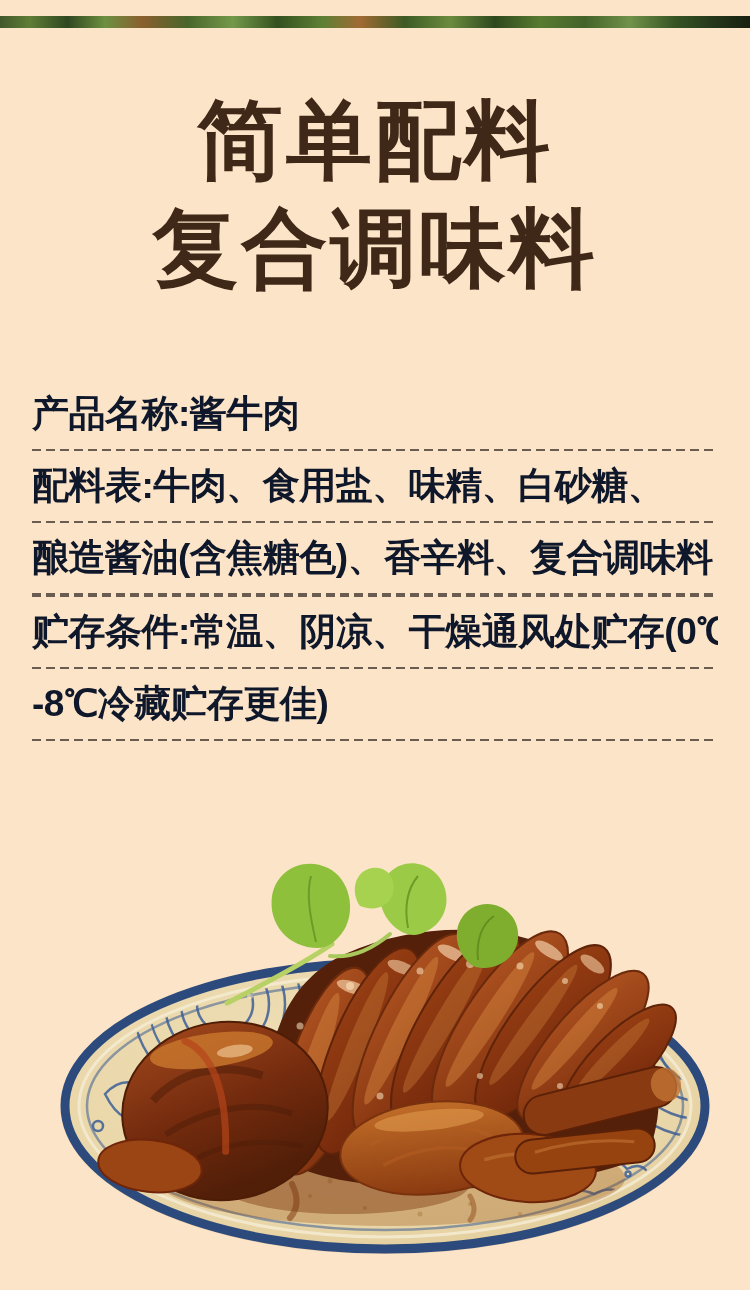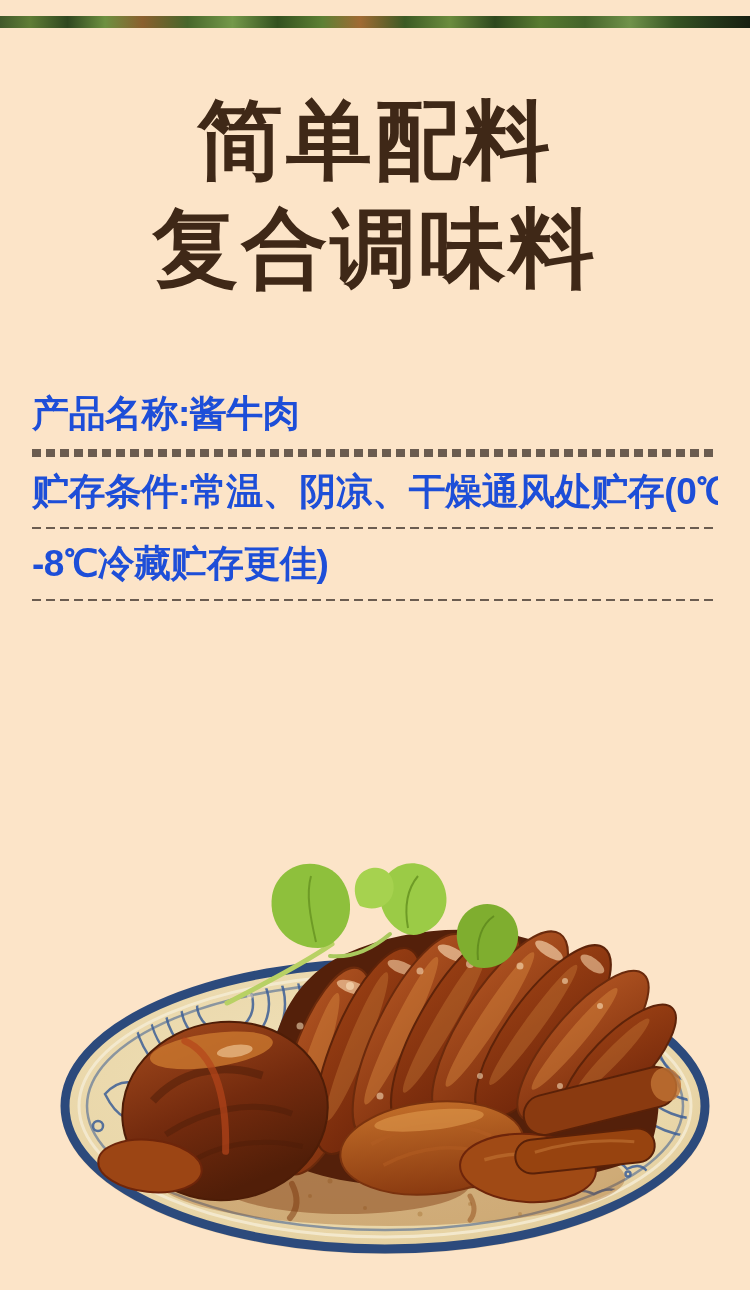--- a/index.html
+++ b/index.html
@@ -33,21 +33,21 @@
     font-weight: 900;
     line-height: 1.26;
     letter-spacing: 3px;
     white-space: nowrap;
   }
   .info-table {
     position: absolute;
     top: 363px;
     left: 32px;
     width: 686px;
-    color: #1d4ed8;
+    color: #0f172a;
     font-size: 37px;
     font-weight: 700;
     letter-spacing: -0.5px;
   }
   .info-row {
     height: 70px;
     display: flex;
     align-items: center;
     gap: 36px;
     white-space: nowrap;
@@ -76,22 +76,28 @@
     <div>简单配料</div>
     <div>复合调味料</div>
   </header>
 
   <section class="info-table">
     <div class="info-row">
       <span>产品名称:酱牛肉</span>
     </div>
     <div class="dashed-divider"></div>
 
-    <div class="dashed-divider"></div>
-
+    <div class="info-row">
+      <span>配料表:牛肉、食用盐、味精、白砂糖、</span>
+    </div>
+    <div class="dashed-divider"></div>
+
+    <div class="info-row">
+      <span>酿造酱油(含焦糖色)、香辛料、复合调味料</span>
+    </div>
     <div class="dashed-divider"></div>
 
     <div class="dashed-divider"></div>
 
     <div class="info-row">
       <span>贮存条件:常温、阴凉、干燥通风处贮存(0℃</span>
     </div>
     <div class="dashed-divider"></div>
 
     <div class="info-row">

